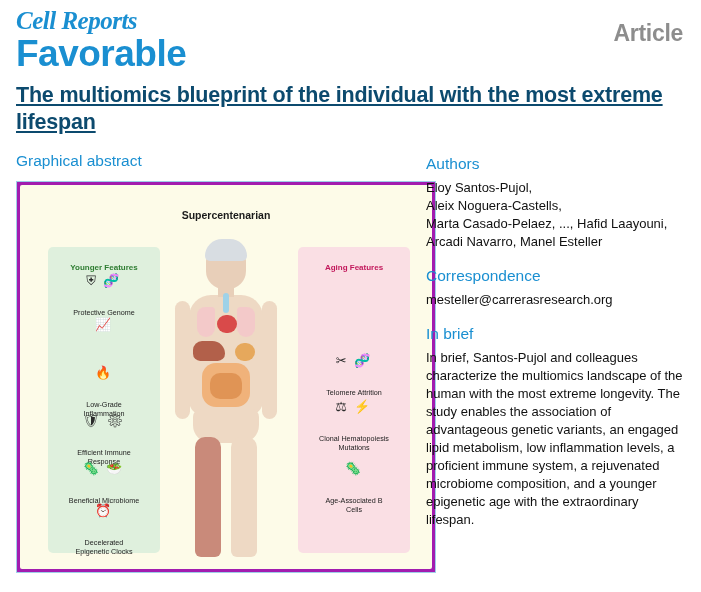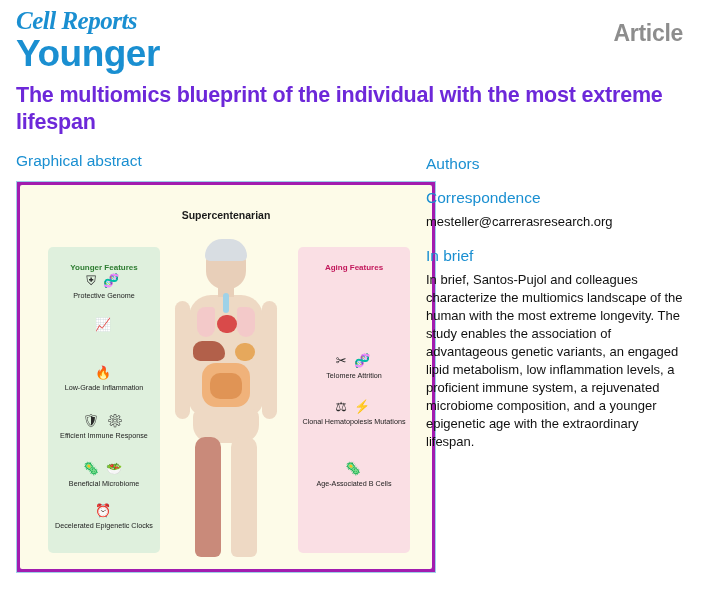--- a/index.html
+++ b/index.html
@@ -53,21 +53,22 @@
   
   .paper-title {
     position: absolute;
     left: 16px;
     top: 82px;
     width: 660px;
     font-size: 21.5px;
     font-weight: bold;
     line-height: 27px;
     letter-spacing: -0.2px;
-    color: #6d28d9;
+    color: #0c4a6e;
+    text-decoration: underline;
   }
 
   
   .section-label {
     color: #1a8fd1;
     font-size: 15.5px;
     font-weight: normal;
   }
 
   #graphical-abstract-label {
@@ -148,22 +149,22 @@
   .feature .icons {
     font-size: 13px;
     line-height: 16px;
     color: #2b2b2b;
     letter-spacing: 2px;
   }
   .feature .flabel {
     font-size: 7.2px;
     line-height: 9px;
     color: #1b1b1b;
-    padding: 0 4px;
-    margin-top: 2px;
+    padding: 0 20px;
+    margin-top: 19px;
   }
 
   
   .figure-wrap {
     position: absolute;
     left: 50%;
     transform: translateX(-50%);
     top: 56px;
     width: 118px;
     height: 316px;
@@ -294,21 +295,21 @@
   }
   .rc-block { margin-bottom: 16px; }
   .rc-block.inbrief { margin-bottom: 4px; }
   .rc-body p { margin: 0; }
 </style>
 </head>
 <body>
 
 <div class="masthead">
   <div class="journal-line1">Cell Reports</div>
-  <div class="journal-line2">Younger</div>
+  <div class="journal-line2">Favorable</div>
 </div>
 <div class="article-tag">Article</div>
 
 <div class="paper-title">The multiomics blueprint of the individual with the most extreme lifespan</div>
 
 <div class="section-label" id="graphical-abstract-label">Graphical abstract</div>
 
 <div class="ga-box">
   <div class="ga-inner">
 
@@ -386,20 +387,26 @@
       </div>
     </div>
 
   </div>
 </div>
 
 <div class="right-col">
 
   <div class="rc-block">
     <div class="rc-head">Authors</div>
+    <div class="rc-body">
+      <p>Eloy Santos-Pujol,</p>
+      <p>Aleix Noguera-Castells,</p>
+      <p>Marta Casado-Pelaez, ..., Hafid Laayouni,</p>
+      <p>Arcadi Navarro, Manel Esteller</p>
+    </div>
   </div>
 
   <div class="rc-block">
     <div class="rc-head">Correspondence</div>
     <div class="rc-body">mesteller@carrerasresearch.org</div>
   </div>
 
   <div class="rc-block inbrief">
     <div class="rc-head">In brief</div>
     <div class="rc-body">In brief, Santos-Pujol and colleagues characterize the multiomics landscape of the human with the most extreme longevity. The study enables the association of advantageous genetic variants, an engaged lipid metabolism, low inflammation levels, a proficient immune system, a rejuvenated microbiome composition, and a younger epigenetic age with the extraordinary lifespan.</div>

